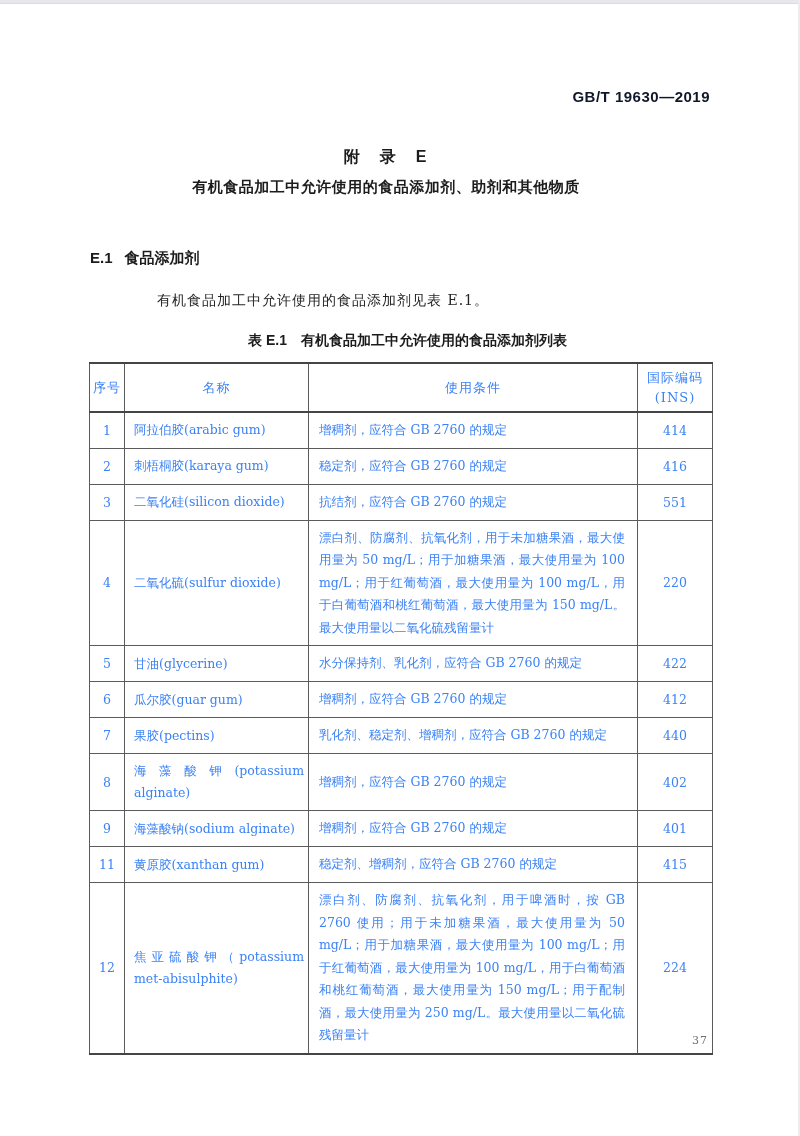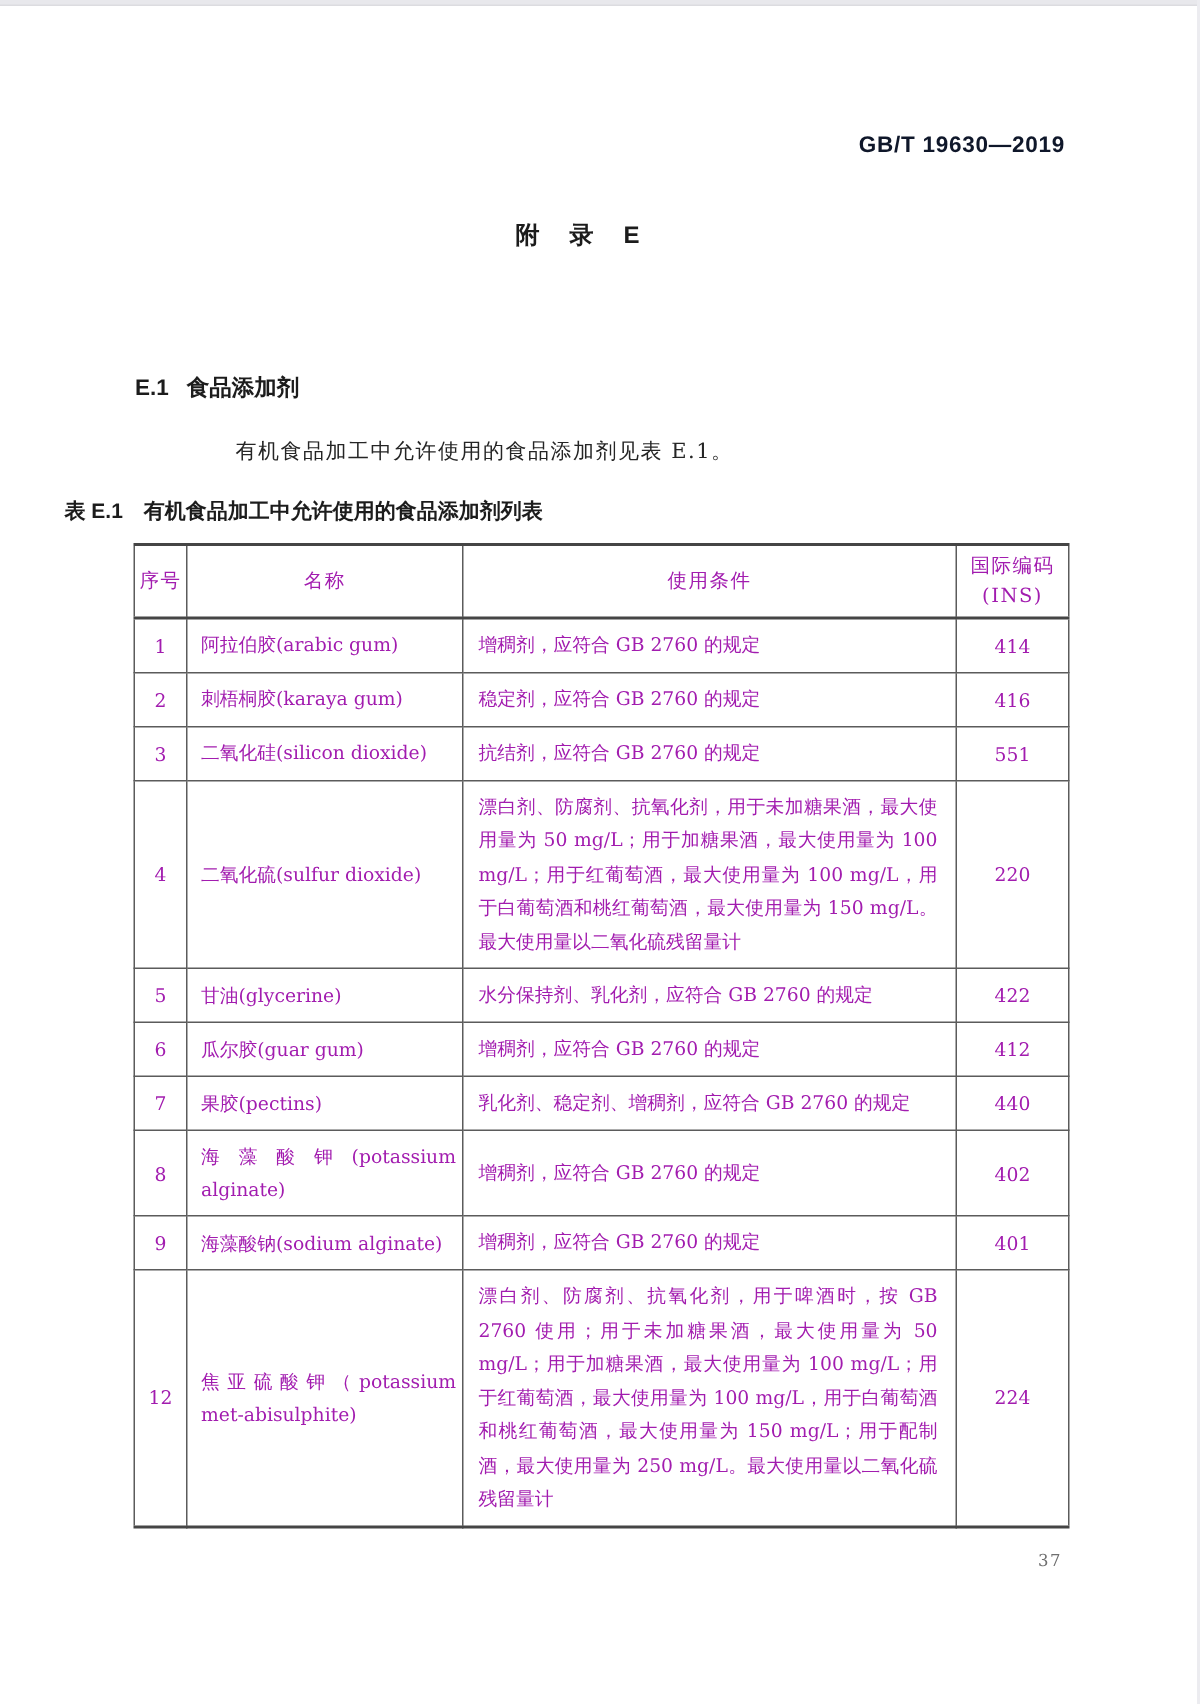--- a/index.html
+++ b/index.html
@@ -56,36 +56,36 @@
     position: absolute;
     top: 292px; left: 122px;
     font-size: 14px;
     color: #252525;
     letter-spacing: 1px;
     margin-left: 35px;
   }
   .table-caption {
     position: absolute;
     top: 332px; left: 0; width: 772px;
-    text-align: left;
+    text-align: center;
     font-family: "Liberation Sans", "DejaVu Sans", sans-serif;
     font-weight: bold;
     font-size: 14px;
     color: #1c1c1c;
     padding-left: 43px;
   }
   .caption-gap { display: inline-block; width: 14px; }
   table.additives {
     position: absolute;
     top: 362px; left: 89px;
     width: 623px;
     border-collapse: collapse;
     table-layout: fixed;
     font-size: 12.5px;
-    color: #a21caf;
+    color: #3b82f6;
   }
   table.additives th, table.additives td {
     border: 1px solid #5b5b5b;
     vertical-align: middle;
   }
   table.additives { border-top: 2px solid #454545; border-bottom: 2px solid #454545; }
   thead tr { border-bottom: 2px solid #454545; }
   thead th {
     height: 49px;
     font-weight: normal;
@@ -120,20 +120,21 @@
 </head>
 <body>
 
 <div class="scan-edge-top"></div>
 <div class="scan-edge-right"></div>
 
 <div class="doc-header">GB/T 19630—2019</div>
 
 <div class="title-block">
   <div class="title-line1">附　录　E</div>
+  <div class="title-line3">有机食品加工中允许使用的食品添加剂、助剂和其他物质</div>
 </div>
 
 <div class="section-heading">
   <span class="sec-num">E.1</span><span>食品添加剂</span>
 </div>
 
 <div class="intro-paragraph">有机食品加工中允许使用的食品添加剂见表 E.1。</div>
 
 <div class="table-caption">
   <span>表 E.1</span><span class="caption-gap"></span><span>有机食品加工中允许使用的食品添加剂列表</span>
@@ -206,20 +207,26 @@
         <td class="cell-condition">增稠剂，应符合 GB 2760 的规定</td>
         <td class="cell-ins">402</td>
       </tr>
       <tr>
         <td class="cell-no">9</td>
         <td class="cell-name">海藻酸钠(sodium alginate)</td>
         <td class="cell-condition">增稠剂，应符合 GB 2760 的规定</td>
         <td class="cell-ins">401</td>
       </tr>
       <tr>
+        <td class="cell-no">11</td>
+        <td class="cell-name">黄原胶(xanthan gum)</td>
+        <td class="cell-condition">稳定剂、增稠剂，应符合 GB 2760 的规定</td>
+        <td class="cell-ins">415</td>
+      </tr>
+      <tr>
         <td class="cell-no">12</td>
         <td class="cell-name">焦亚硫酸钾（potassium met-abisulphite)</td>
         <td class="cell-condition">漂白剂、防腐剂、抗氧化剂，用于啤酒时，按 GB 2760 使用；用于未加糖果酒，最大使用量为 50 mg/L；用于加糖果酒，最大使用量为 100 mg/L；用于红葡萄酒，最大使用量为 100 mg/L，用于白葡萄酒和桃红葡萄酒，最大使用量为 150 mg/L；用于配制酒，最大使用量为 250 mg/L。最大使用量以二氧化硫残留量计</td>
         <td class="cell-ins">224</td>
       </tr>
     </tbody>
 </table>
 
 <div class="page-number">37</div>
 

